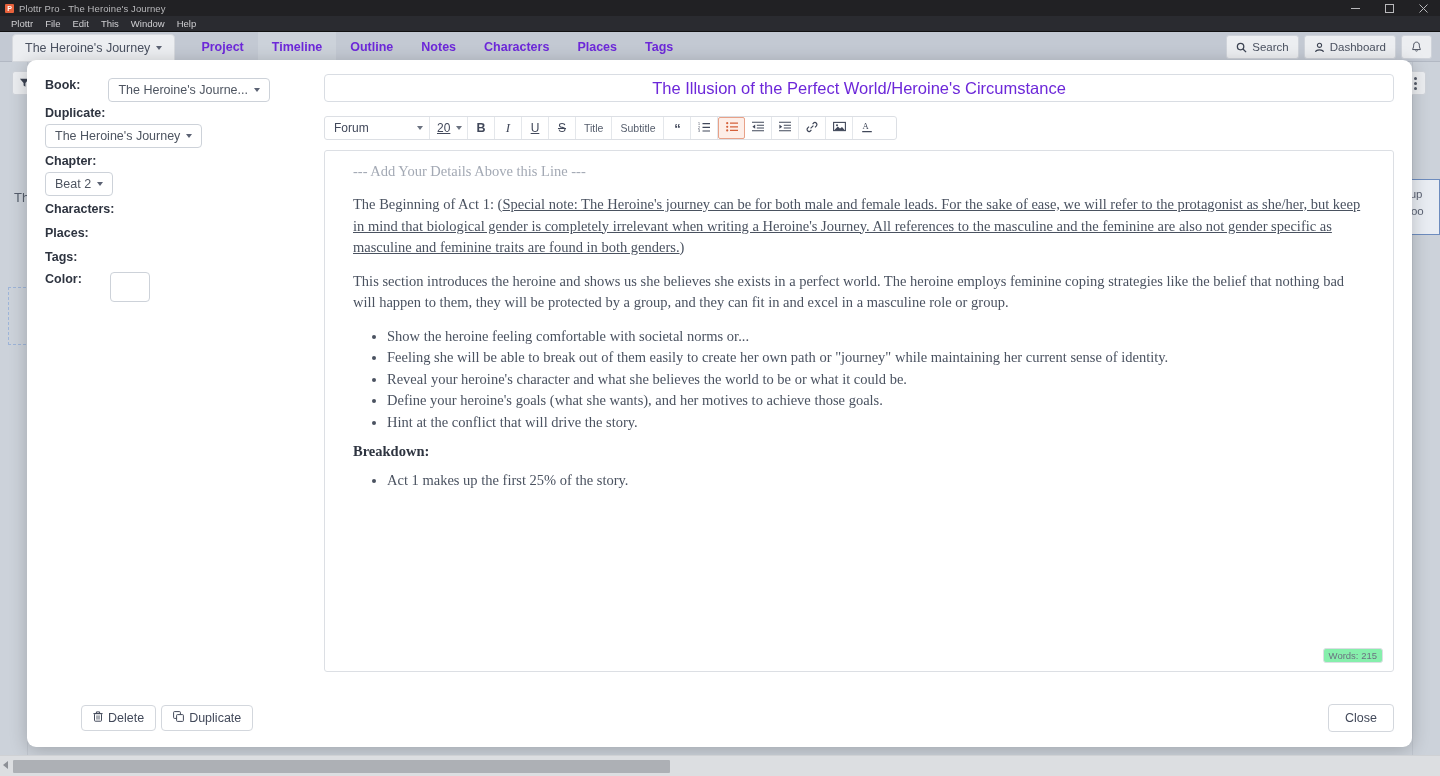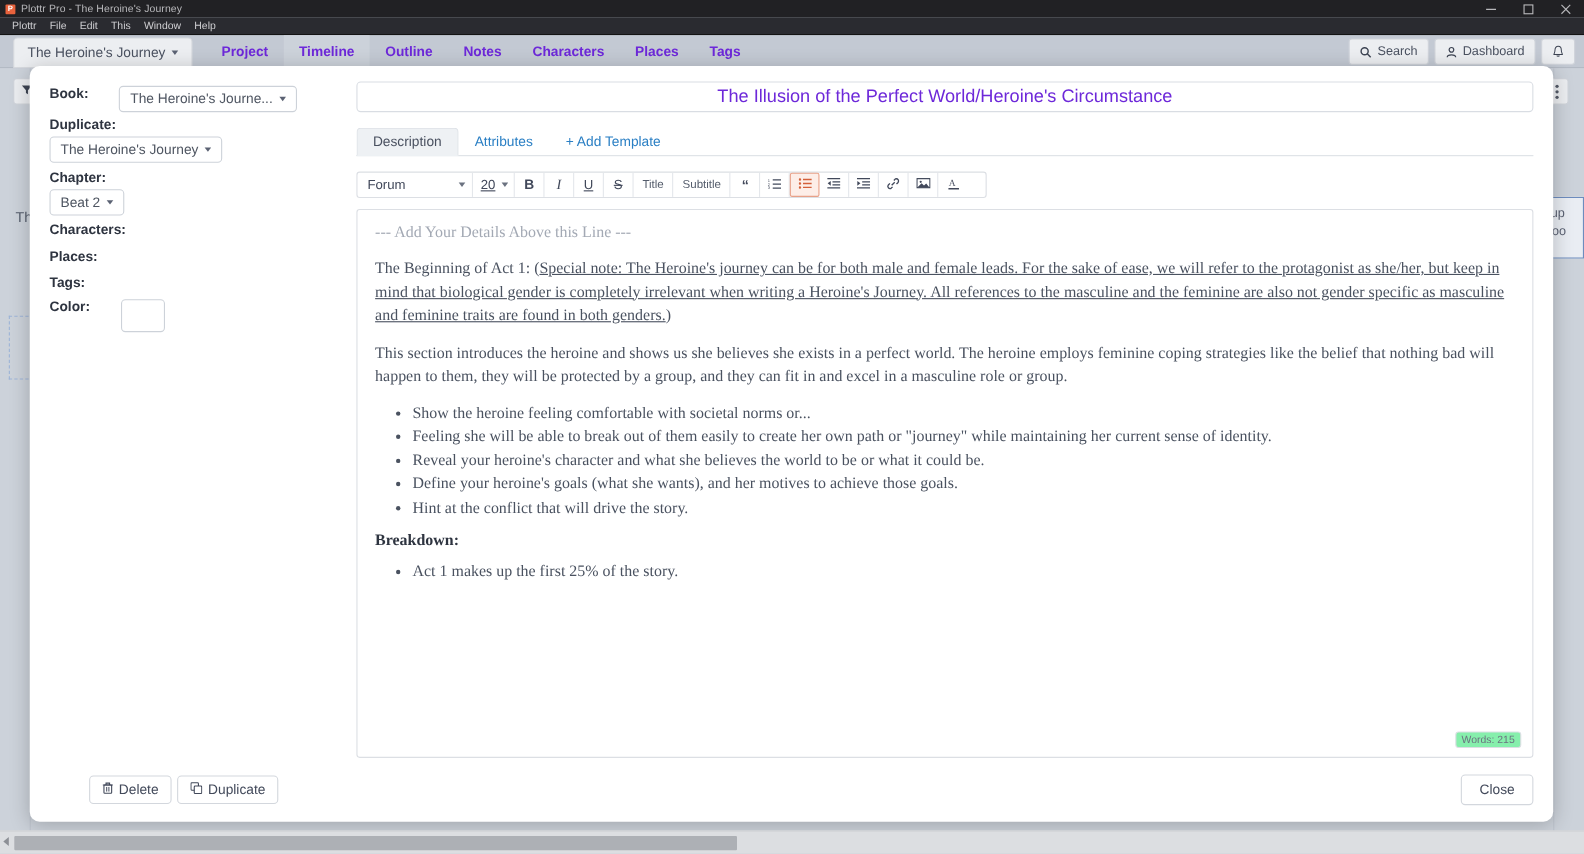--- a/index.html
+++ b/index.html
@@ -216,23 +216,23 @@
   .tb-text { font-size: 10.5px; color: #555d6c; padding: 0 8px; }
   .tb-cell.sel { background: #fdeee8; border: 1px solid #e8a188; border-radius: 2px; }
   .tb-caret {
     width: 0; height: 0;
     border-left: 3px solid transparent; border-right: 3px solid transparent;
     border-top: 4px solid #6b7280;
   }
 
   
   .editor {
-    flex: 1; margin-top: 10px; margin-bottom: 0;
+    flex: 1; margin-top: 10px; margin-bottom: 17px;
     border: 1px solid #dcdfe4; border-radius: 3px;
-    padding: 12px 16px; position: relative;
+    padding: 12px 28px; position: relative;
     overflow: hidden; min-height: 0;
     font-family: "Liberation Serif", serif;
   }
   .ed-hint { font-size: 14.5px; color: #a3a9b4; margin-bottom: 14px; }
   .ed-p {
     font-size: 14.5px; color: #4a5260;
     line-height: 21.5px; margin-bottom: 12px;
   }
   .ed-list { margin: 0 0 10px 0; padding-left: 34px; }
   .ed-list li {
@@ -408,25 +408,20 @@
         <span class="side-label">Color:</span>
         <span class="color-swatch"></span>
       </div>
     </div>
 
     <div class="main">
       <div class="title-field">
         <span>The Illusion of the Perfect World/Heroine's Circumstance</span>
       </div>
 
-      <div class="tabs">
-        <div class="tab active">Description</div>
-        <div class="tab">Attributes</div>
-        <div class="tab">+ Add Template</div>
-      </div>
 
       <div class="toolbar">
         <div class="tb-cell tb-font">
           <span>Forum</span>
           <span class="tb-caret"></span>
         </div>
         <div class="tb-cell tb-size">
           <span>20</span>
           <span class="tb-caret"></span>
         </div>

